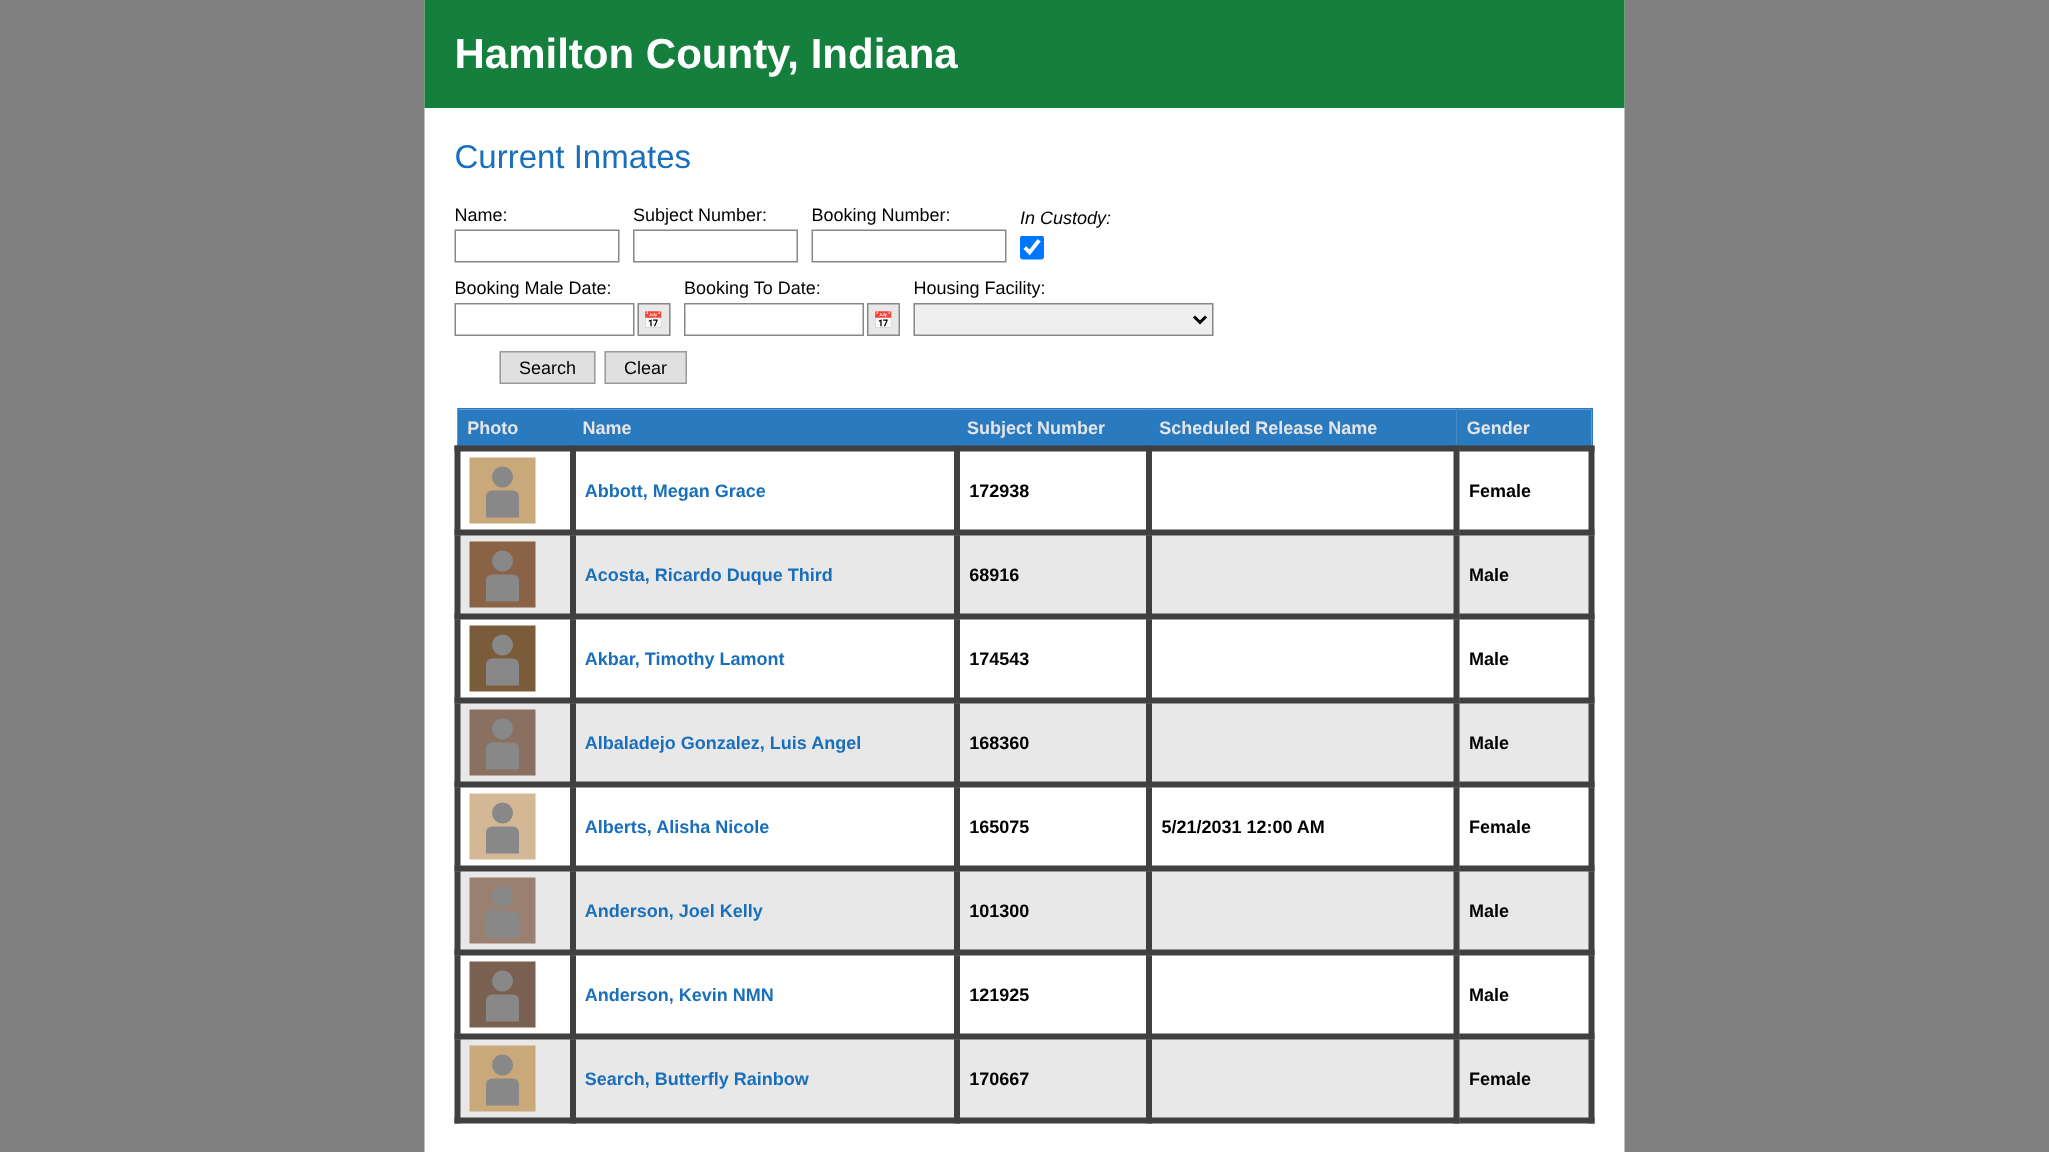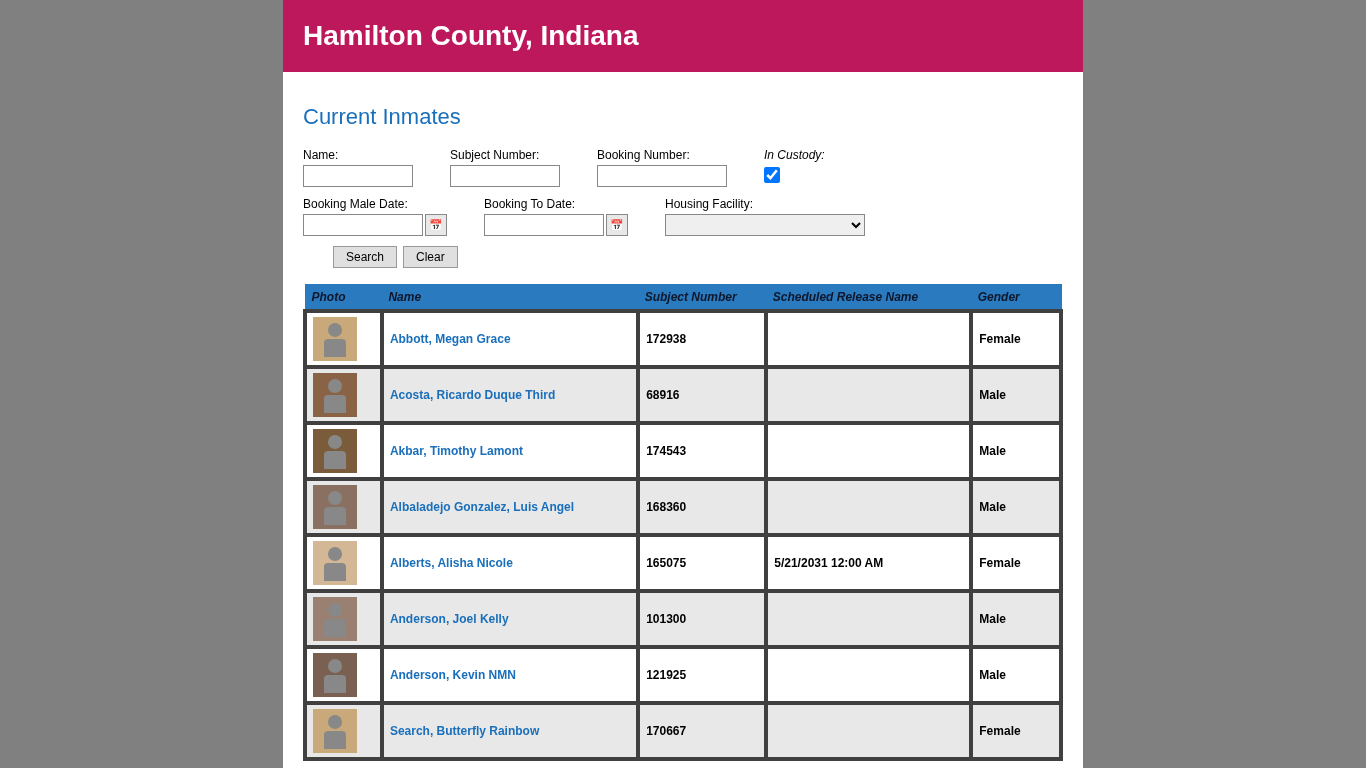--- a/index.html
+++ b/index.html
@@ -9,46 +9,45 @@
       font-size: 13px;
       color: #000;
     }
     #app-wrapper {
       width: 800px;
       margin: 0 auto;
       background: #fff;
       min-height: 768px;
     }
     #header {
-      background: #be185d;
+      background: #15803d;
       padding: 20px 20px 20px 20px;
     }
     #header h1 {
       color: #fff;
       font-size: 28px;
       font-weight: bold;
       font-family: Arial, sans-serif;
     }
     #content {
       padding: 20px 20px;
     }
     #page-title {
       color: #1a6fbb;
       font-size: 22px;
       font-weight: normal;
       margin-bottom: 18px;
-      margin-top: 12px;
     }
     .form-section {
       margin-bottom: 10px;
     }
     .form-row {
       display: flex;
-      align-items: flex-start;
-      gap: 37px;
+      align-items: center;
+      gap: 9px;
       margin-bottom: 10px;
     }
     .form-group {
       display: flex;
       flex-direction: column;
       gap: 3px;
     }
     .form-group label {
       font-size: 12px;
       color: #000;
@@ -123,22 +122,21 @@
       color: #000;
     }
     
     #results-table {
       width: 100%;
       border-collapse: collapse;
       font-size: 12px;
     }
     #results-table thead tr {
       background: #2a7ac0;
-      color: #0f172a;
-      font-style: italic;
+      color: #e5e5e5;
     }
     #results-table thead th {
       padding: 5px 6px;
       text-align: left;
       font-weight: bold;
       border: 1px solid #2a7ac0;
     }
     #results-table tbody tr:nth-child(odd) {
       background: #fff;
     }

